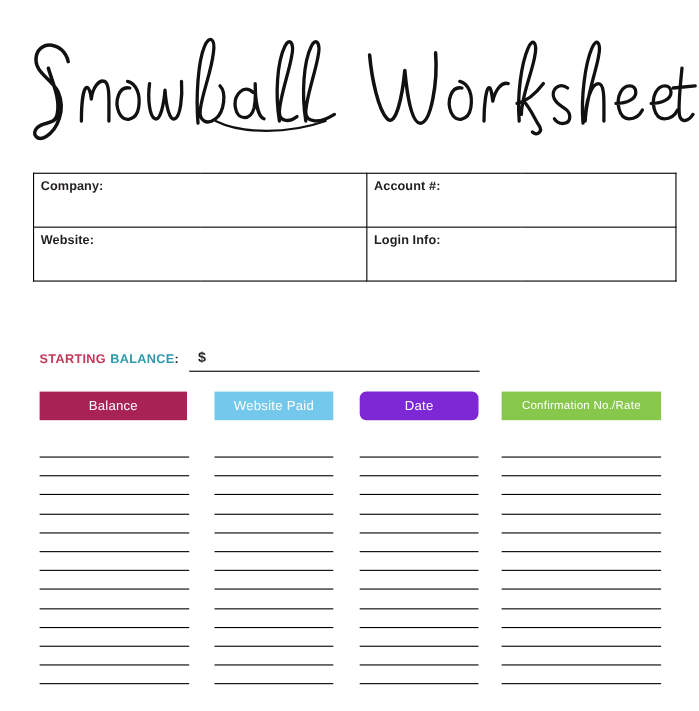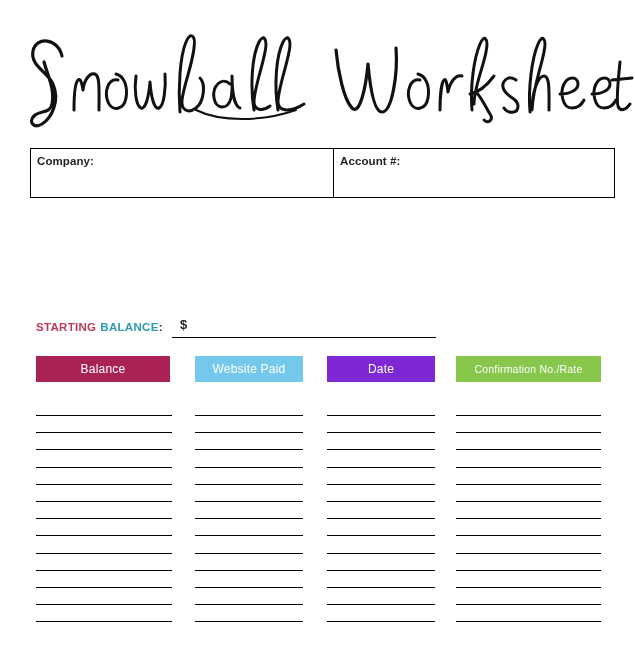--- a/index.html
+++ b/index.html
@@ -23,21 +23,21 @@
     top: 14px;
     width: 635px;
     height: 120px;
   }
   .title-svg { display: block; }
 
   
   .info-table {
     position: absolute;
     left: 30px;
-    top: 148px;
+    top: 157px;
     width: 570px;
     border-collapse: collapse;
     table-layout: fixed;
   }
   .info-table td {
     border: 1.6px solid #000000;
     vertical-align: top;
     padding: 6px 0 0 6px;
     height: 42px;
     font-size: 11.5px;
@@ -94,21 +94,21 @@
     align-items: center;
     justify-content: center;
     color: #ffffff;
     font-size: 12px;
     font-weight: normal;
     letter-spacing: 0.2px;
     white-space: nowrap;
   }
   .col-head.c0 { left: 36px;  width: 134px; background: #a82255; }
   .col-head.c1 { left: 195px; width: 108px; background: #74c8ec; }
-  .col-head.c2 { left: 327px; width: 108px; background: #7d28d4; }
+  .col-head.c2 { left: 327px; width: 108px; background: #7d28d4; border-radius: 6px; }
   .col-head.c3 { left: 456px; width: 145px; background: #87c74b; font-size: 10.5px; }
 
   
   .lines-area {
     position: absolute;
     left: 0;
     top: 0;
     width: 635px;
     height: 646px;
     pointer-events: none;
@@ -167,20 +167,24 @@
       <path d="M620 48 C618 68, 616 86, 618 92 C620 98, 626 96, 630 90 M612 66 L632 64" stroke-width="3"></path>
     </g>
   </svg>
 </div>
 
 <table class="info-table">
   <tbody>
       <tr>
     <td colspan="2" style="width:296px">Company:</td>
     <td colspan="2" style="width:274px">Account #:</td>
+  </tr>
+  <tr>
+    <td colspan="2">Website:</td>
+    <td colspan="2">Login Info:</td>
   </tr>
 </tbody>
   </table>
 
 <div class="starting-row">
   <span class="sb-label sb-starting">STARTING</span>
   <span class="sb-label sb-balance" style="margin-left:4px">BALANCE</span>
   <span class="sb-label sb-colon">:</span>
 </div>
 <div class="dollar-sign">$</div>

